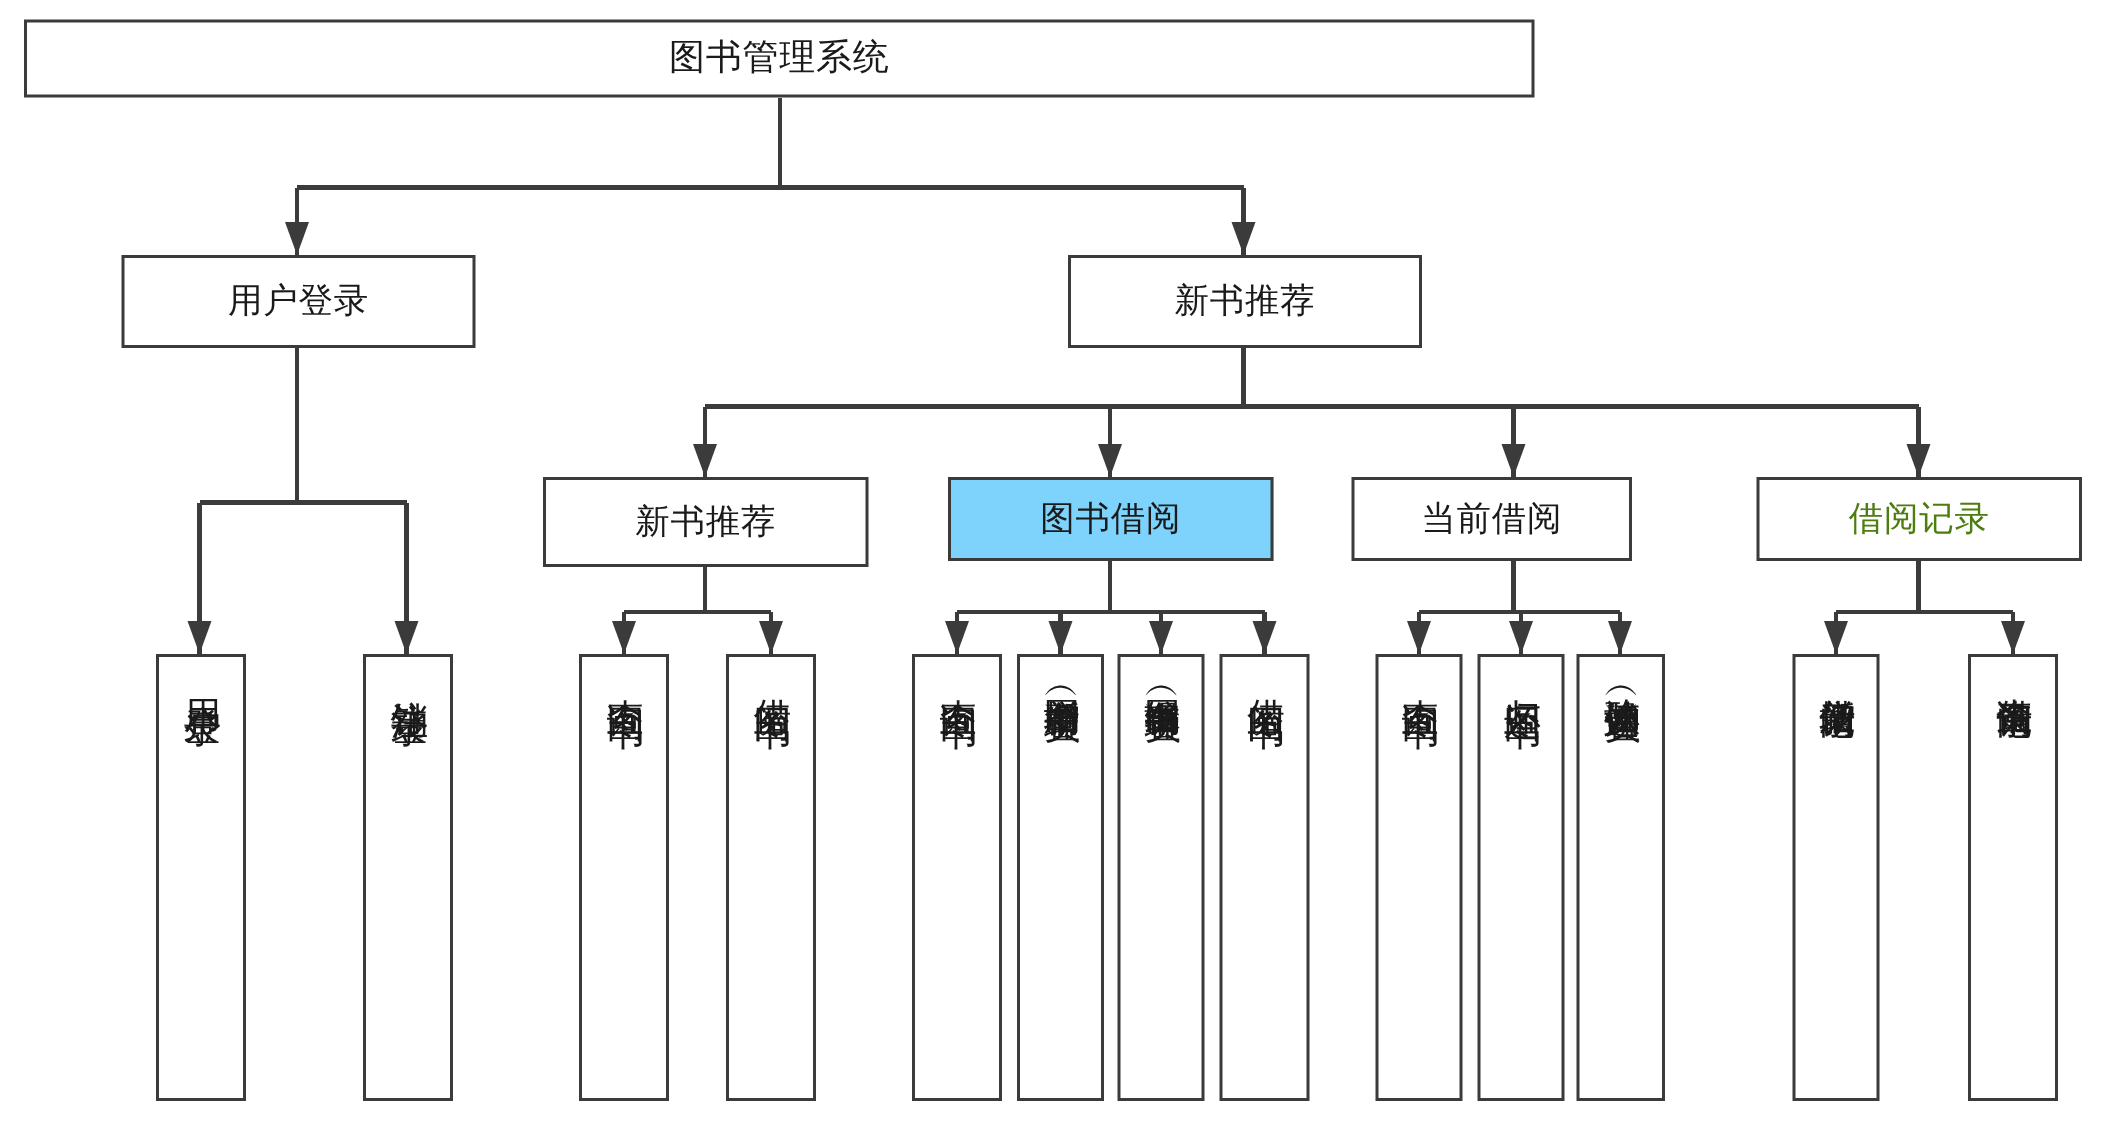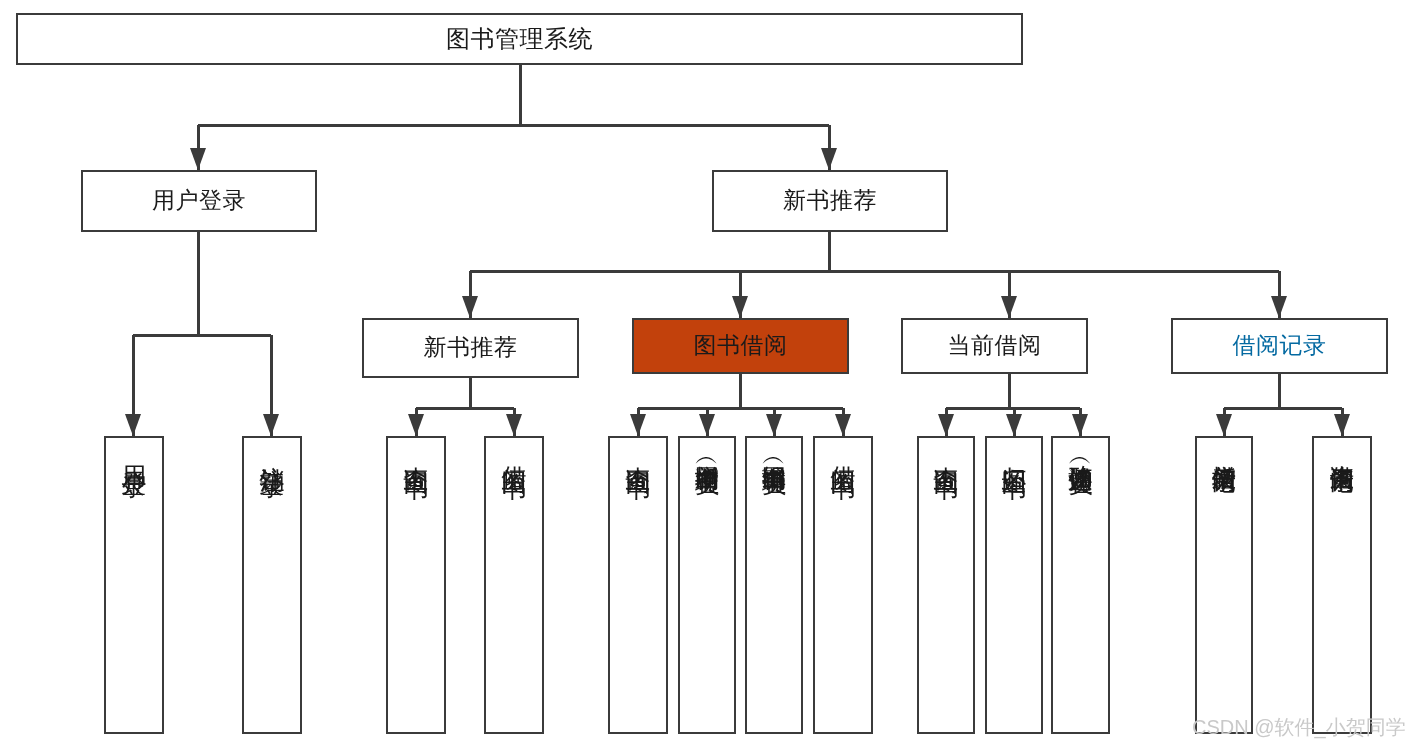--- a/index.html
+++ b/index.html
@@ -144,28 +144,28 @@
       </div>
       <div class="node horiz" style="left: 81px; top: 170px; width: 236px; height: 62px; border-color: rgb(59, 59, 59); background: rgb(255, 255, 255);">
         <span class="label" style="color: rgb(26, 26, 26);">用户登录</span>
       </div>
       <div class="node horiz" style="left: 712px; top: 170px; width: 236px; height: 62px; border-color: rgb(59, 59, 59); background: rgb(255, 255, 255);">
         <span class="label" style="color: rgb(26, 26, 26);">新书推荐</span>
       </div>
       <div class="node horiz" style="left: 362px; top: 318px; width: 217px; height: 60px; border-color: rgb(59, 59, 59); background: rgb(255, 255, 255);">
         <span class="label" style="color: rgb(26, 26, 26);">新书推荐</span>
       </div>
-      <div class="node horiz" style="left: 632px; top: 318px; width: 217px; height: 56px; border-color: rgb(59, 59, 59); background: #c2410c;">
+      <div class="node horiz" style="left: 632px; top: 318px; width: 217px; height: 56px; border-color: rgb(59, 59, 59); background: #7dd3fc;">
         <span class="label" style="color: rgb(26, 26, 26);">图书借阅</span>
       </div>
       <div class="node horiz" style="left: 901px; top: 318px; width: 187px; height: 56px; border-color: rgb(59, 59, 59); background: rgb(255, 255, 255);">
         <span class="label" style="color: rgb(26, 26, 26);">当前借阅</span>
       </div>
       <div class="node horiz" style="left: 1171px; top: 318px; width: 217px; height: 56px; border-color: rgb(59, 59, 59); background: rgb(255, 255, 255);">
-        <span class="label" style="color: #0369a1;">借阅记录</span>
+        <span class="label" style="color: #4d7c0f;">借阅记录</span>
       </div>
       <div class="node vert" style="left: 104px; top: 436px; width: 60px; height: 298px; border-color: rgb(59, 59, 59); background: rgb(255, 255, 255);">
         <span class="label" style="color: rgb(26, 26, 26);">用户登录</span>
       </div>
       <div class="node vert" style="left: 242px; top: 436px; width: 60px; height: 298px; border-color: rgb(59, 59, 59); background: rgb(255, 255, 255);">
         <span class="label" style="color: rgb(26, 26, 26);">注销登录</span>
       </div>
       <div class="node vert" style="left: 386px; top: 436px; width: 60px; height: 298px; border-color: rgb(59, 59, 59); background: rgb(255, 255, 255);">
         <span class="label" style="color: rgb(26, 26, 26);">查询图书</span>
       </div>
@@ -194,14 +194,13 @@
         <span class="label" style="color: rgb(26, 26, 26);">确认归还（管理员）</span>
       </div>
       <div class="node vert tall-text" style="left: 1195px; top: 436px; width: 58px; height: 298px; border-color: rgb(59, 59, 59); background: rgb(255, 255, 255);">
         <span class="label" style="color: rgb(26, 26, 26);">新增借阅记录</span>
       </div>
       <div class="node vert tall-text" style="left: 1312px; top: 436px; width: 60px; height: 298px; border-color: rgb(59, 59, 59); background: rgb(255, 255, 255);">
         <span class="label" style="color: rgb(26, 26, 26);">查询借阅记录</span>
       </div>
     </div>
 
-  <div class="watermark" style="left:1192px; top:714px;">CSDN @软件_小贺同学</div>
 </div>
 
 </body></html>

